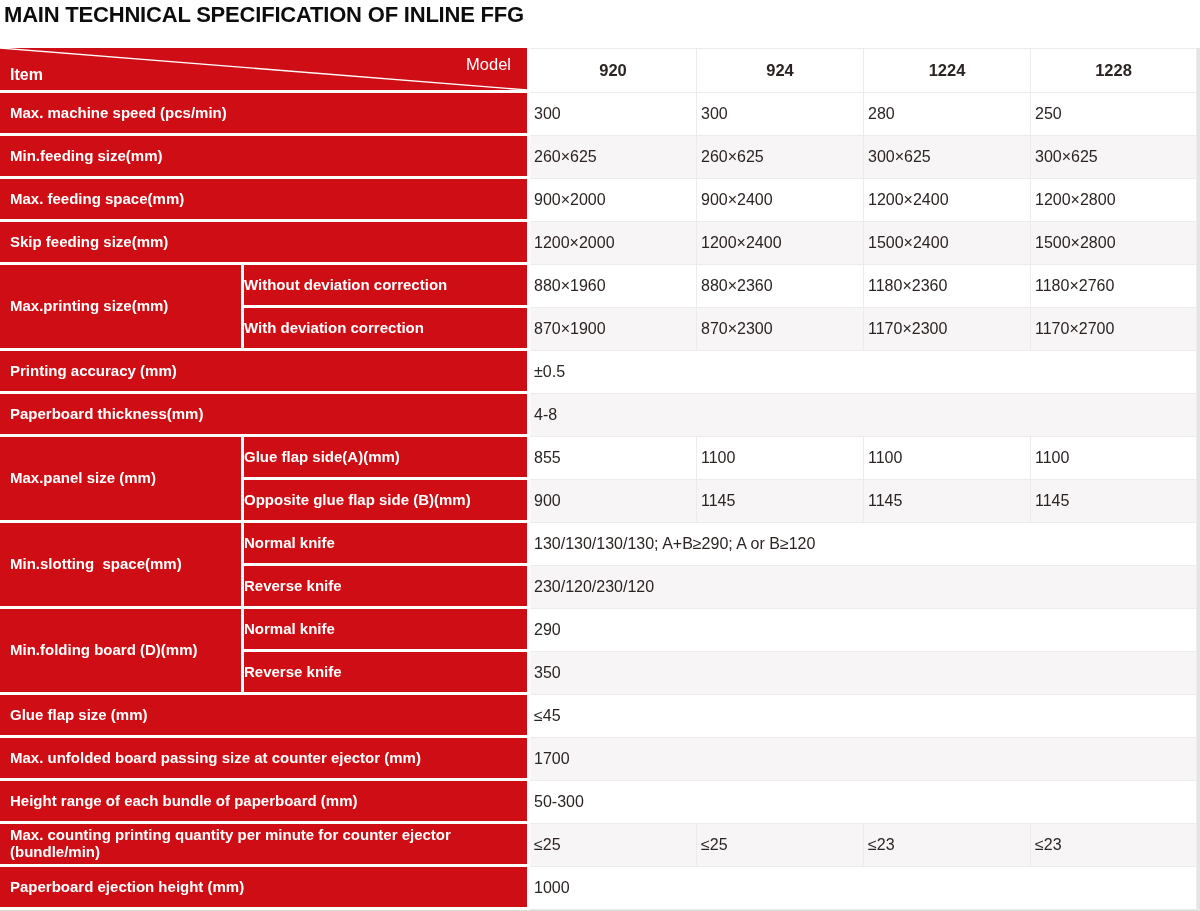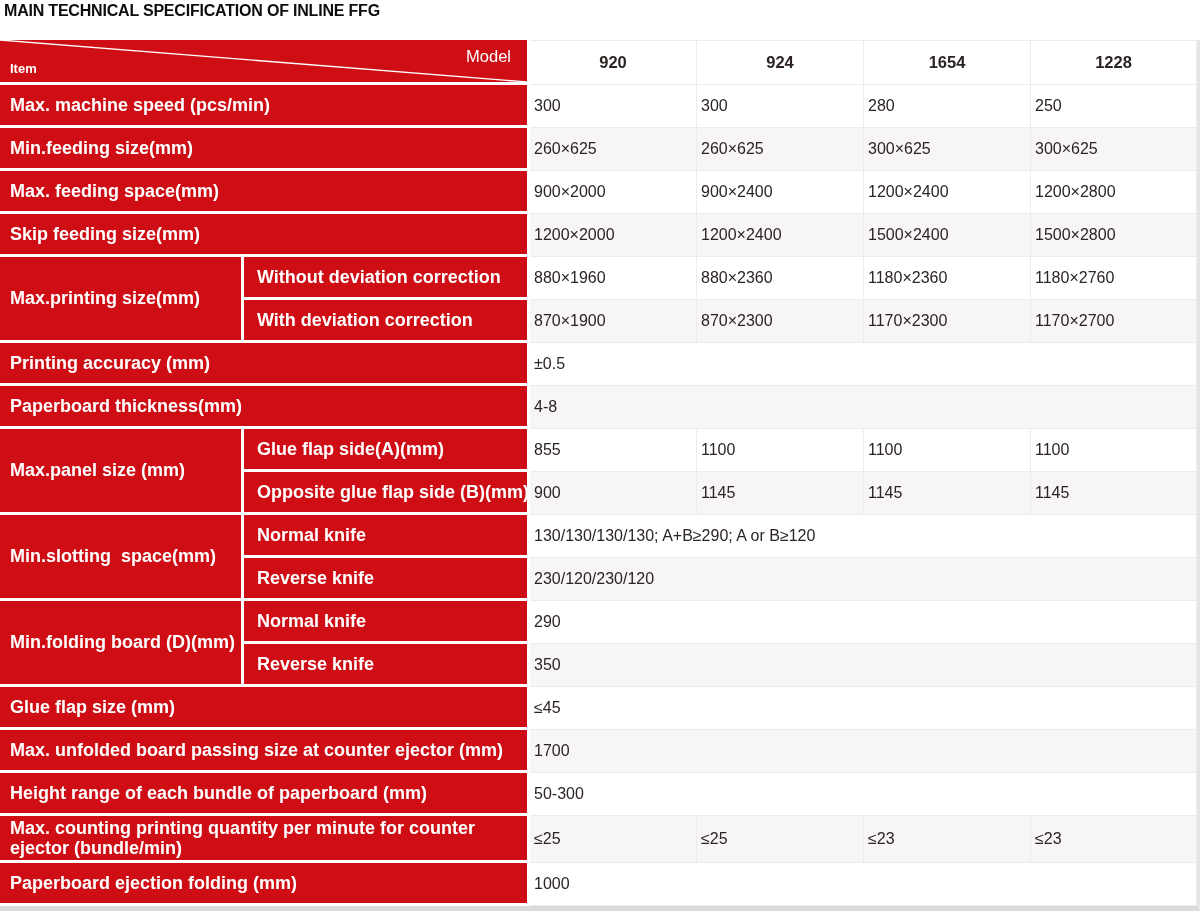--- a/index.html
+++ b/index.html
@@ -4,21 +4,21 @@
 <style>
   html,body{margin:0;padding:0;background:#ffffff;}
   body{
     width:1200px;height:911px;
     font-family:"Liberation Sans","DejaVu Sans",sans-serif;
     color:#2b2424;
     overflow:hidden;
   }
   .page-title{
     margin:2px 0 8px 4px;
-    font-size:16px;
+    font-size:22px;
     font-weight:700;
     letter-spacing:-0.2px;
     color:#0d0d0d;
   }
   .table-wrap{
     margin-top:20px;
     width:1197px;
     border-right:3px solid #e6e4e4;
     border-bottom:6px solid #dbd9d9;
   }
@@ -26,31 +26,31 @@
     width:1197px;
     table-layout:fixed;
     border-collapse:separate;
     border-spacing:0;
   }
   
   td.red{
     background:#ce0e14;
     color:#ffffff;
     font-weight:700;
-    font-size:18px;
+    font-size:15px;
     line-height:1.12;
     vertical-align:middle;
     border-bottom:3px solid #ffffff;
     border-right:3px solid #ffffff;
     padding:2px 6px 2px 10px;
     white-space:pre-wrap;
     overflow:hidden;
   }
   td.sub{
-    padding-left:13px;
+    padding-left:0;
     white-space:nowrap;
     margin-top:44px;
   }
   
   td.val, th.mh{
     background:#ffffff;
     vertical-align:middle;
     font-size:16px;
     font-weight:400;
     color:#2b2423;
@@ -69,21 +69,21 @@
   td.corner{
     position:relative;
     background:#ce0e14;
     border-bottom:3px solid #ffffff;
     border-right:3px solid #ffffff;
     padding:0;
   }
   td.corner svg{position:absolute;left:0;top:0;width:100%;height:100%;display:block;}
   .corner-item{
     position:absolute;left:10px;bottom:6px;
-    color:#fff;font-weight:700;font-size:13px;
+    color:#fff;font-weight:700;font-size:16px;
   }
   .corner-model{
     position:absolute;right:16px;top:7px;
     color:#ffffff;font-weight:400;font-size:16.5px;
   }
   thead tr{height:45px;}
   tbody tr{height:43px;}
 </style>
 </head>
 <body>
@@ -104,21 +104,21 @@
     <tr>
       <td class="corner" colspan="2">
         <svg viewBox="0 0 530 45" preserveAspectRatio="none">
           <line x1="0" y1="0" x2="530" y2="45" stroke="#ffffff" stroke-width="1.4"></line>
         </svg>
         <span class="corner-item">Item</span>
         <span class="corner-model">Model</span>
       </td>
       <th class="mh">920</th>
       <th class="mh">924</th>
-      <th class="mh">1654</th>
+      <th class="mh">1224</th>
       <th class="mh">1228</th>
     </tr>
   </thead>
   <tbody>
     <tr>
       <td class="red" colspan="2">Max. machine speed (pcs/min)</td>
       <td class="val">300</td>
       <td class="val">300</td>
       <td class="val">280</td>
       <td class="val">250</td>
@@ -213,18 +213,18 @@
       <td class="val" colspan="4">50-300</td>
     </tr>
     <tr>
       <td class="red" colspan="2">Max. counting printing quantity per minute for counter ejector (bundle/min)</td>
       <td class="val">≤25</td>
       <td class="val">≤25</td>
       <td class="val">≤23</td>
       <td class="val">≤23</td>
     </tr>
     <tr>
-      <td class="red" colspan="2">Paperboard ejection folding (mm)</td>
+      <td class="red" colspan="2">Paperboard ejection height (mm)</td>
       <td class="val" colspan="4">1000</td>
     </tr>
   </tbody>
 </table>
 </div>
 
 </body></html>

